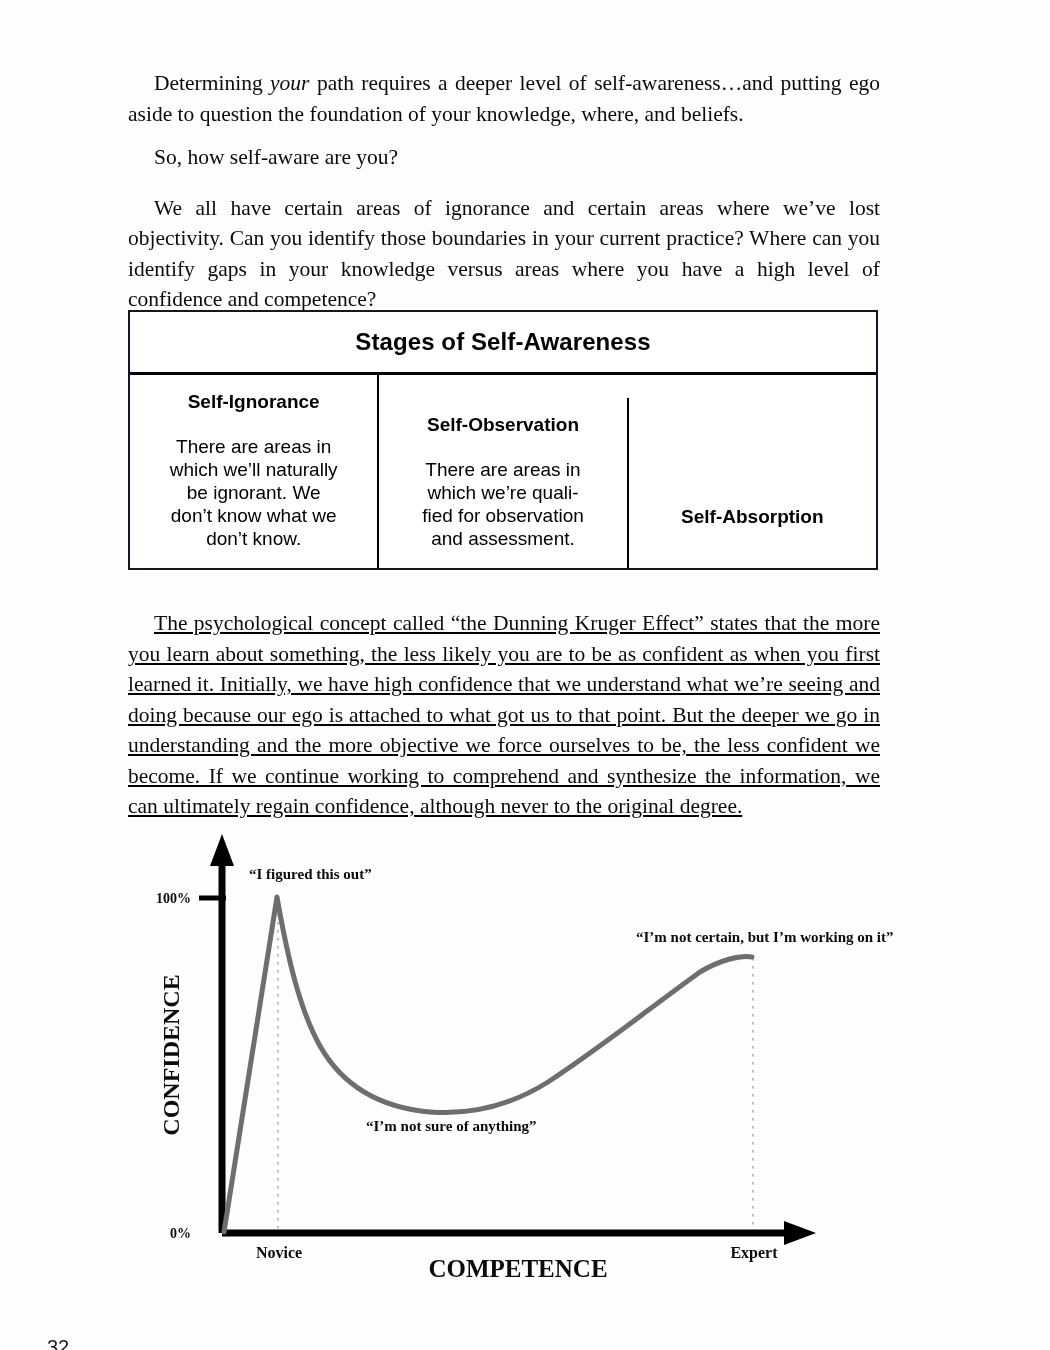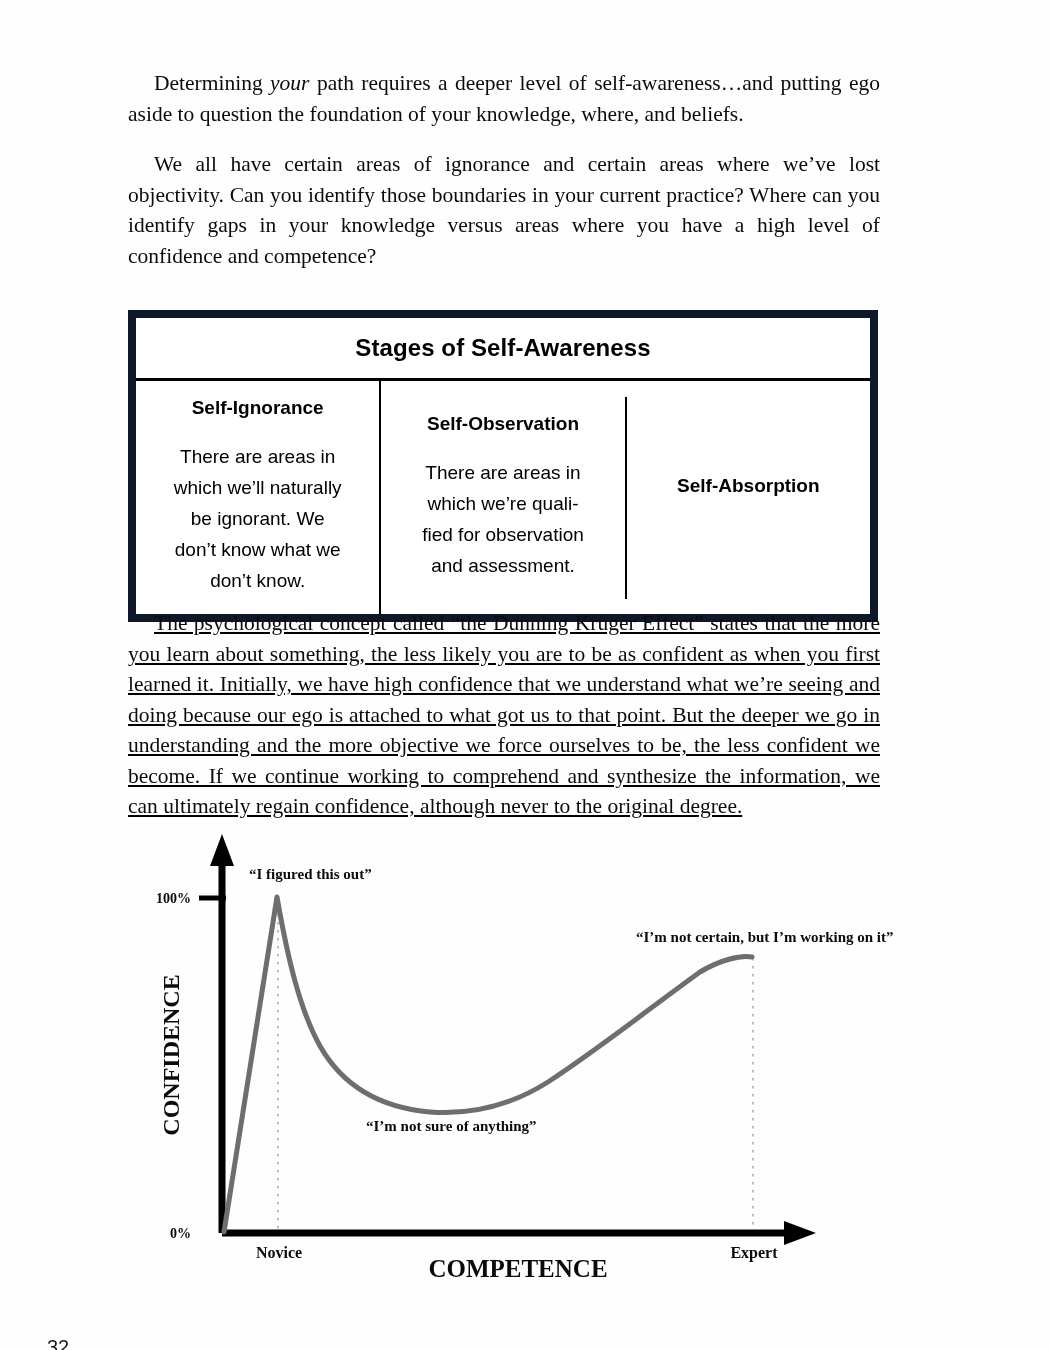--- a/index.html
+++ b/index.html
@@ -41,59 +41,59 @@
   }
   p.para.last { margin-bottom: 0; margin-top: 20px; }
   p.para em { }
 
   
   .table-wrap {
     position: absolute;
     left: 128px;
     top: 310px;
     width: 750px;
-    border: 8px solid #0f172a;
+    border: 2px solid #0f172a;
     background: #fff;
     box-sizing: border-box;
   }
   .table-title {
     height: 60px;
     display: flex;
     align-items: center;
     justify-content: center;
     border-bottom: 3px solid #000;
     font-family: "Liberation Sans", sans-serif;
     font-weight: bold;
     font-size: 24px;
     letter-spacing: 0.1px;
     color: #000;
   }
   .table-cols {
     display: flex;
-    align-items: center;
+    align-items: flex-end;
   }
   .tcol {
     flex: 1 1 0;
     padding: 16px 10px 18px 10px;
     box-sizing: border-box;
     text-align: center;
     border-right: 2px solid #000;
   }
   .tcol:last-child { border-right: none; }
   .tcol-head {
     font-family: "Liberation Sans", sans-serif;
     font-weight: bold;
     font-size: 19px;
     margin-bottom: 22px;
     color: #000;
   }
   .tcol-body {
     font-family: "Liberation Sans", sans-serif;
     font-size: 19px;
-    line-height: 31px;
+    line-height: 23px;
     color: #000;
     white-space: pre-line;
   }
 
   
   .chart {
     position: absolute;
     left: 0;
     top: 0;
     width: 1050px;
@@ -139,20 +139,21 @@
 </style>
 </head>
 <body>
 
 <div class="page">
 
   <div class="textblock" style="top: 68px;">
     <p class="para">
       <span>Determining </span><em>your</em><span> path requires a deeper level of self-awareness…and putting ego aside to question the foundation of your knowledge, where, and beliefs.</span>
     </p>
+    <p class="para">So, how self-aware are you?</p>
     <p class="para last">We all have certain areas of ignorance and certain areas where we’ve lost objectivity. Can you identify those boundaries in your current practice? Where can you identify gaps in your knowledge versus areas where you have a high level of confidence and competence?</p>
   </div>
 
   <div class="table-wrap">
     <div class="table-title">Stages of Self-Awareness</div>
     <div class="table-cols">
       <div class="tcol">
         <div class="tcol-head">Self-Ignorance</div>
         <div class="tcol-body">There are areas in
 which we’ll naturally

